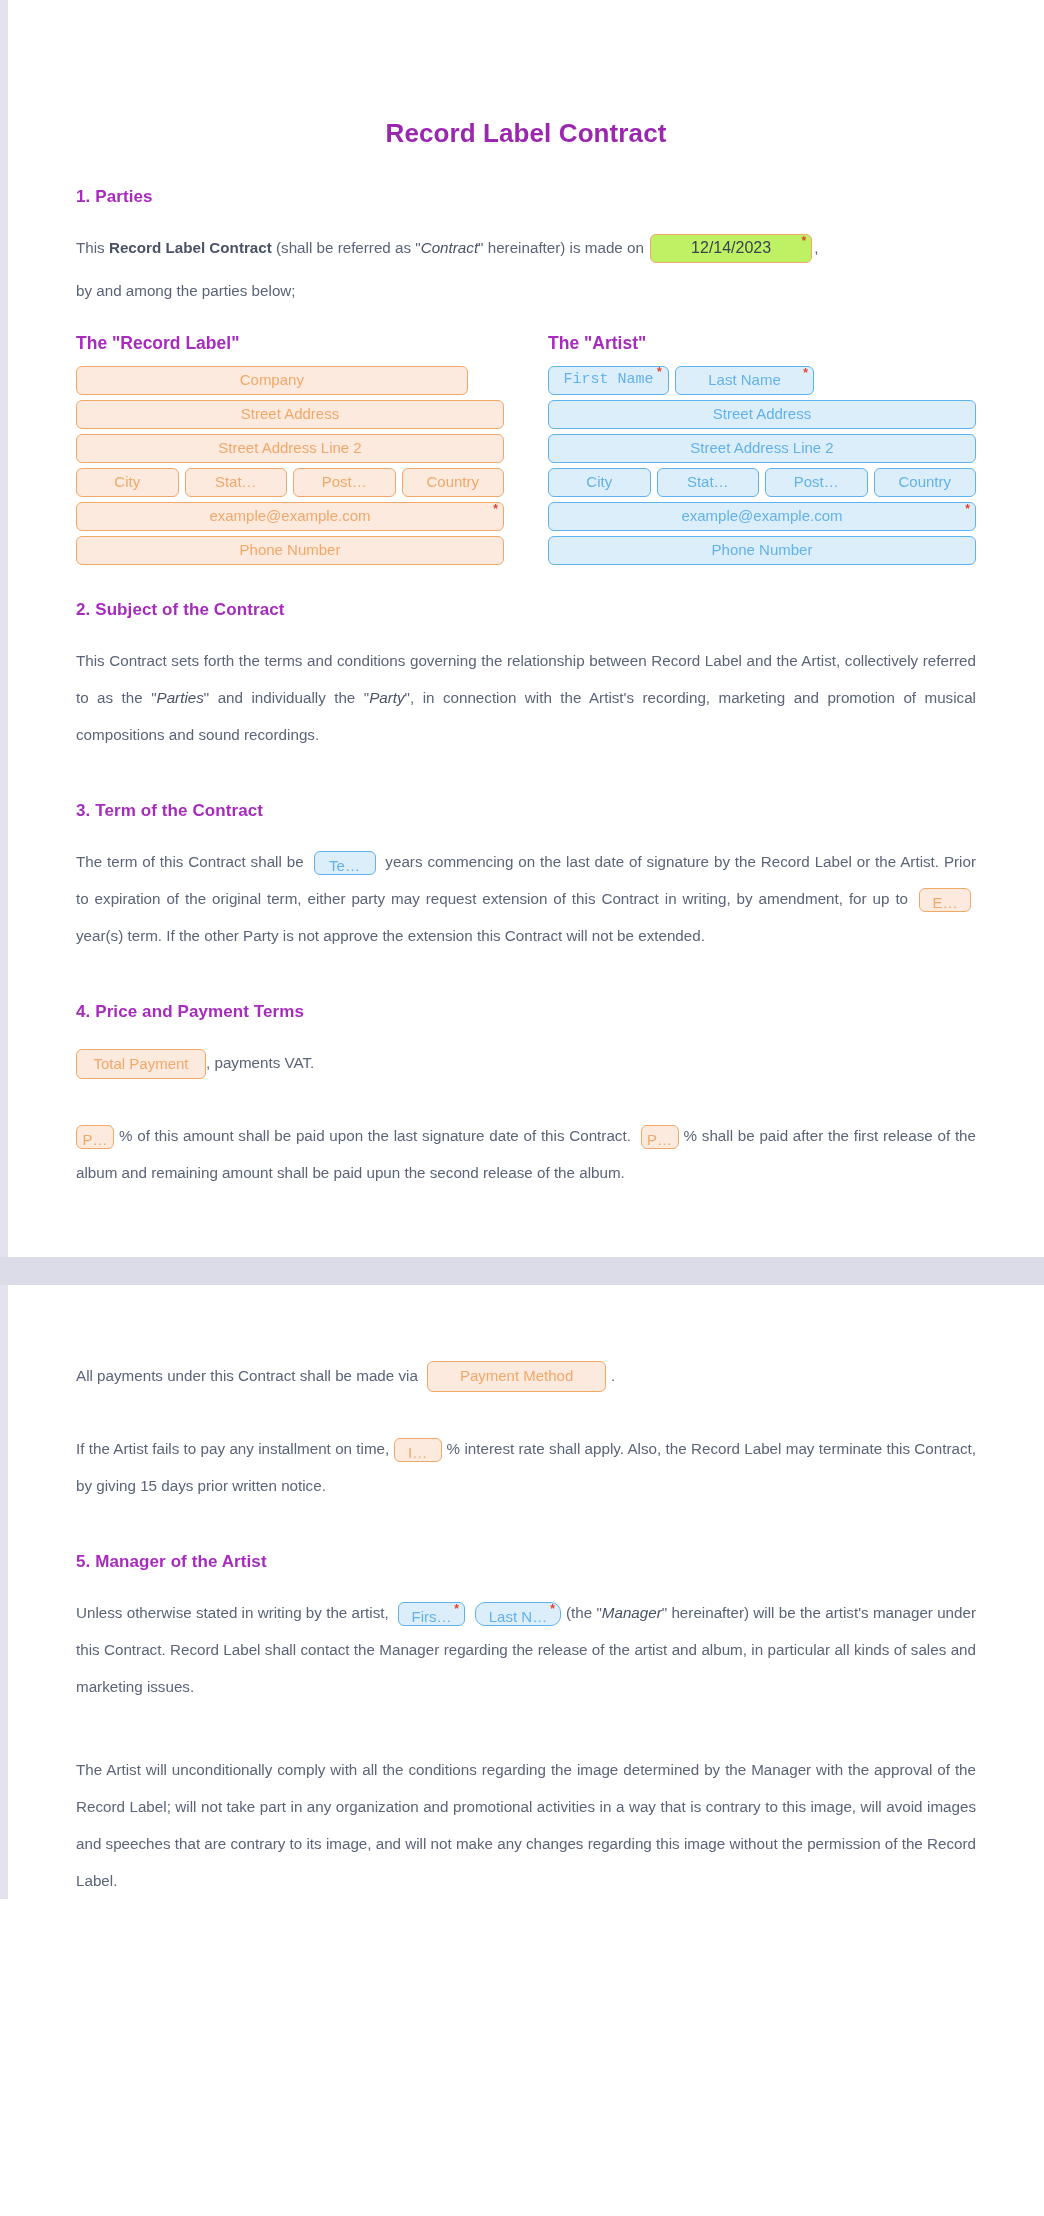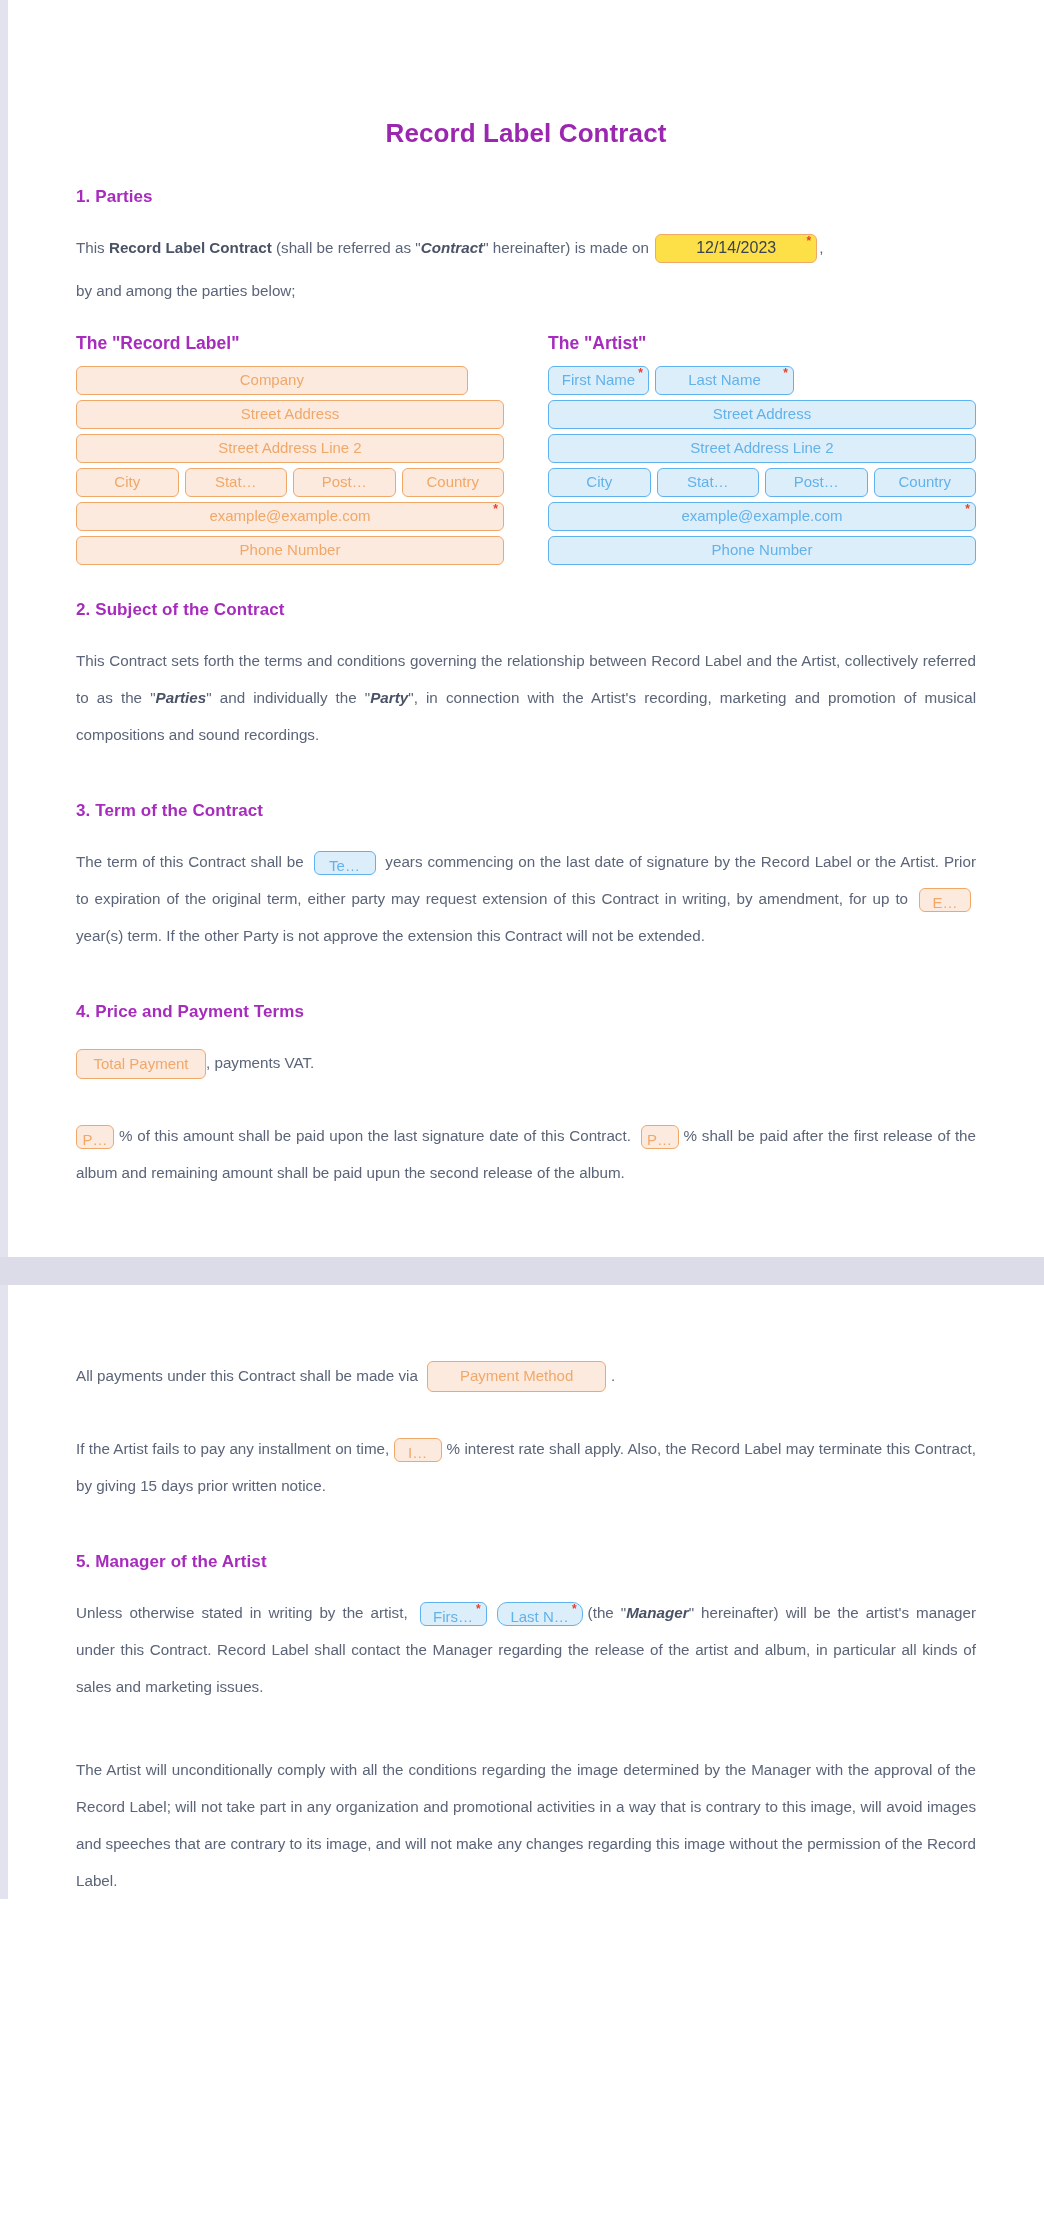--- a/index.html
+++ b/index.html
@@ -51,21 +51,21 @@
   }
   p.body-text {
     color: #5b6478;
     font-size: 15.2px;
     line-height: 37px;
     margin: 0 0 6px 0;
     text-align: justify;
   }
   p.just-left { text-align: left; }
   .b { font-weight: bold; color: #4a5266; }
-  .bi { font-weight: bold; font-style: italic; color: #4a5266; }
+  .bi { font-weight: normal; font-style: italic; color: #4a5266; }
 
   
   .fld {
     display: inline-block;
     box-sizing: border-box;
     position: relative;
     border-radius: 6px;
     text-align: center;
     vertical-align: middle;
     font-size: 15px;
@@ -83,21 +83,21 @@
     background: #fdeade;
     border: 1.5px solid #f0a869;
     color: #f0a869;
   }
   .blue {
     background: #ddeefb;
     border: 1.5px solid #5eb3ef;
     color: #62b2ea;
   }
   .filled {
-    background: #fde047;
+    background: #bef264;
     border: 1.5px solid #f0a869;
     color: #3b4252;
   }
   .req {
     position: absolute;
     top: 1px;
     right: 5px;
     color: #e8402a;
     font-size: 12px;
     line-height: 11px;
@@ -107,21 +107,21 @@
   
   .parties-row {
     display: flex;
     gap: 44px;
     margin-bottom: 30px;
   }
   .party-col { width: 429px; }
   .frow { margin-bottom: 5px; display: flex; gap: 6px; }
   .f-full { width: 100%; height: 29px; line-height: 26px; }
   .f-company { width: 91.5%; margin-left: 0; height: 29px; line-height: 26px; }
-  .f-name-a { width: 101px; height: 29px; line-height: 26px; }
+  .f-name-a { width: 121px; height: 29px; line-height: 26px; font-family: Liberation Mono, monospace; }
   .f-name-b { width: 139px; height: 29px; line-height: 26px; }
   .f-quarter { flex: 1; height: 29px; line-height: 26px; }
 
   
   .inl {
     height: 24px;
     line-height: 27px;
     margin: 0 5px;
   }
   .inl-term { width: 62px; }

